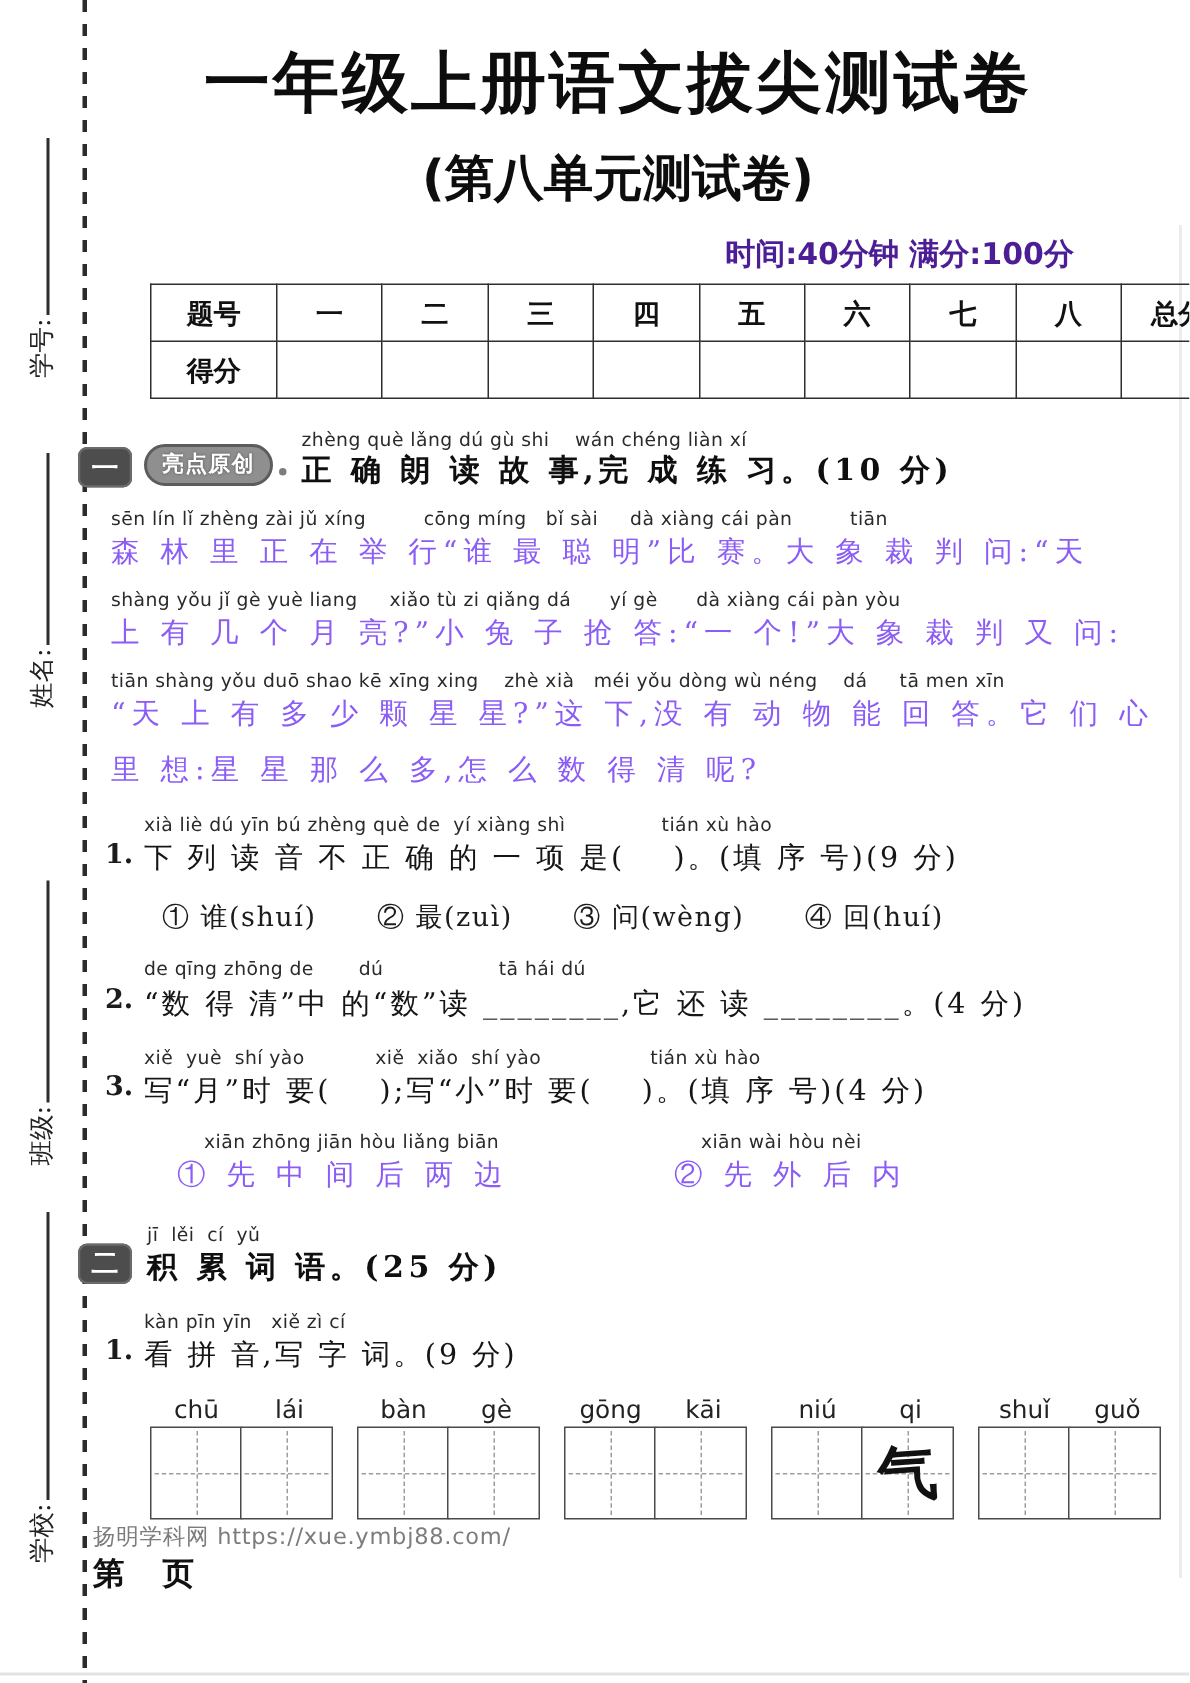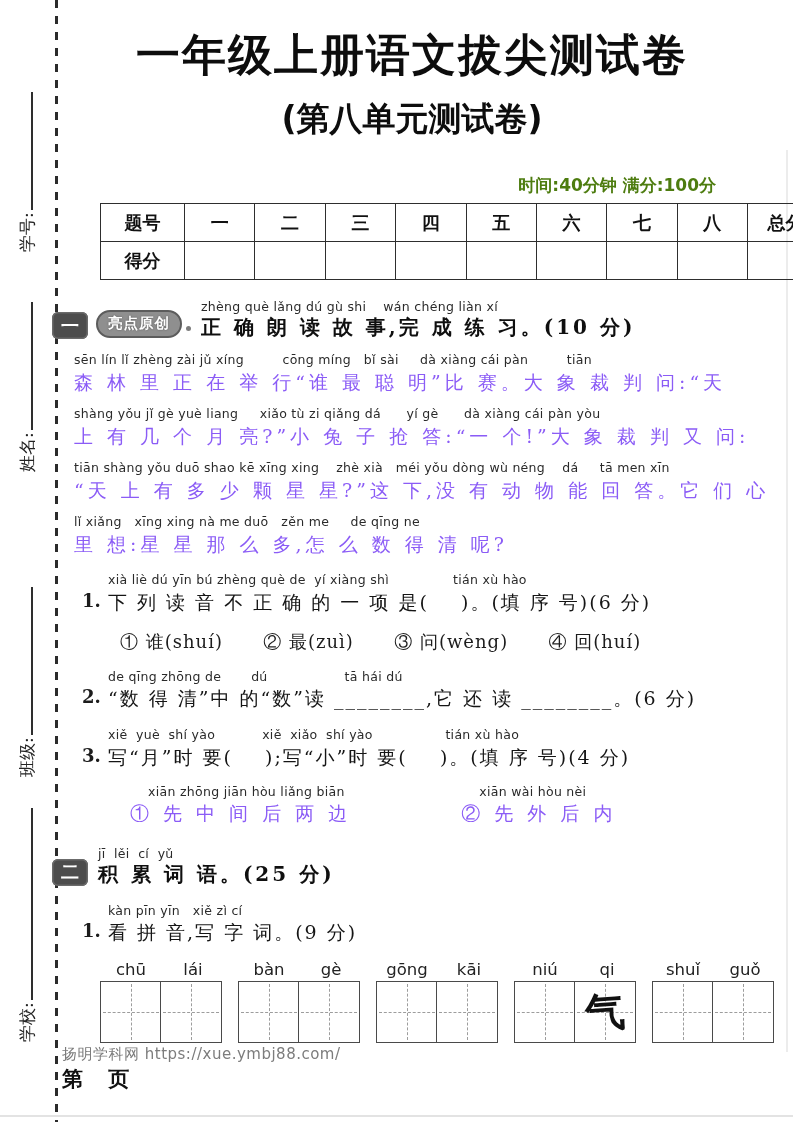--- a/index.html
+++ b/index.html
@@ -13,21 +13,21 @@
 
   
   .side-item { position:absolute; left:16px; transform-origin:0 0; transform:rotate(-90deg);
     white-space:nowrap; font-size:17px; color:#222; font-family:"DejaVu Serif", serif; }
   .side-item .blank { display:inline-block; height:5px; border-bottom:2px solid #2e2e2e; margin-left:2px; }
 
   .content { position:relative; margin-left:62px; width:700px; z-index:2; }
 
   .title { text-align:center; padding-top:26px; font-size:44px; font-weight:900; letter-spacing:2px; color:#0d0d0d; font-family:"DejaVu Sans", sans-serif; }
   .subtitle { text-align:center; margin-top:12px; font-size:33px; font-weight:800; color:#0d0d0d; }
-  .meta { text-align:right; padding-right:46px; margin-top:32px; font-size:17px; font-weight:700; color:#4d7c0f; }
+  .meta { text-align:right; padding-right:46px; margin-top:14px; font-size:20px; font-weight:700; color:#4c1d95; }
 
   table.score { border-collapse:collapse; margin-left:38px; margin-top:6px; width:724px; table-layout:fixed; }
   table.score td { border:1.6px solid #2e2e2e; height:38px; text-align:center; font-size:18px; font-weight:600;
     font-family:"DejaVu Serif", serif; color:#111; }
   table.score col.c-first { width:84px; } table.score col.c-last { width:76px; }
 
   .pinyin { font-size:12.5px; color:#2a2a2a; white-space:pre; letter-spacing:.3px; line-height:1.15; }
   .hanzi  { font-size:19px; color:#8b5cf6; white-space:pre; letter-spacing:4px; line-height:1.35;
             font-family:"DejaVu Serif", serif; }
 
@@ -39,21 +39,21 @@
     text-shadow:0 0 2px #555; }
   .badge-dot { width:5px; height:5px; border-radius:50%; background:#7d7d7d; margin:0 0 10px 4px; }
   .sec-title-col { margin-left:10px; }
   .sec-title { font-size:20px; font-weight:800; letter-spacing:3px; color:#0f0f0f; white-space:pre;
     font-family:"DejaVu Serif", serif; }
 
   .story { margin-left:12px; margin-top:6px; }
   .story-line { margin-top:12px; }
   .story-line .hanzi { margin-top:2px; }
 
-  .q { margin-left:20px; margin-top:16px; }
+  .q { margin-left:8px; margin-top:16px; }
   .q .q-pinyin { margin-left:26px; }
   .q-row { display:flex; margin-top:2px; }
   .q-num { font-size:18px; font-weight:800; width:26px; flex:0 0 26px; font-family:"DejaVu Serif", serif; }
   .q-text { font-size:19px; letter-spacing:2px; white-space:pre; font-family:"DejaVu Serif", serif; color:#151515; }
   .q-options { margin-left:38px; margin-top:14px; font-size:18px; white-space:pre; letter-spacing:1px;
     font-family:"DejaVu Serif", serif; }
   .q3-options { display:flex; margin-left:48px; margin-top:14px; gap:110px; }
   .q3-opt .hanzi { letter-spacing:4px; margin-top:2px; }
   .q3-opt .pinyin { margin-left:18px; }
 
@@ -159,39 +159,38 @@
       </div>
       <div class="story-line">
         <div class="pinyin">shàng yǒu jǐ gè yuè liang     xiǎo tù zi qiǎng dá      yí gè      dà xiàng cái pàn yòu</div>
         <div class="hanzi">上 有 几 个 月 亮?”小 兔 子 抢 答:“一 个!”大 象 裁 判 又 问:</div>
       </div>
       <div class="story-line">
         <div class="pinyin">tiān shàng yǒu duō shao kē xīng xing    zhè xià   méi yǒu dòng wù néng    dá     tā men xīn</div>
         <div class="hanzi">“天 上 有 多 少 颗 星 星?”这 下,没 有 动 物 能 回 答。它 们 心</div>
       </div>
       <div class="story-line">
-        <div class="pinyin">lǐ xiǎng   xīng xing nà me duō   zěn me     de qīng ne</div>
         <div class="hanzi">里 想:星 星 那 么 多,怎 么 数 得 清 呢?</div>
       </div>
     </div>
 
     <div class="q">
       <div class="pinyin q-pinyin">xià liè dú yīn bú zhèng què de  yí xiàng shì               tián xù hào</div>
       <div class="q-row">
         <div class="q-num">1.</div>
-        <div class="q-text">下 列 读 音 不 正 确 的 一 项 是(    )。(填 序 号)(6 分)</div>
+        <div class="q-text">下 列 读 音 不 正 确 的 一 项 是(    )。(填 序 号)(9 分)</div>
       </div>
       <div class="q-options">① 谁(shuí)      ② 最(zuì)      ③ 问(wèng)      ④ 回(huí)</div>
     </div>
 
     <div class="q">
       <div class="pinyin q-pinyin">de qīng zhōng de       dú                  tā hái dú</div>
       <div class="q-row">
         <div class="q-num">2.</div>
-        <div class="q-text">“数 得 清”中 的“数”读 ________,它 还 读 ________。(6 分)</div>
+        <div class="q-text">“数 得 清”中 的“数”读 ________,它 还 读 ________。(4 分)</div>
       </div>
     </div>
 
     <div class="q">
       <div class="pinyin q-pinyin">xiě  yuè  shí yào           xiě  xiǎo  shí yào                 tián xù hào</div>
       <div class="q-row">
         <div class="q-num">3.</div>
         <div class="q-text">写“月”时 要(    );写“小”时 要(    )。(填 序 号)(4 分)</div>
       </div>
       <div class="q3-options">

